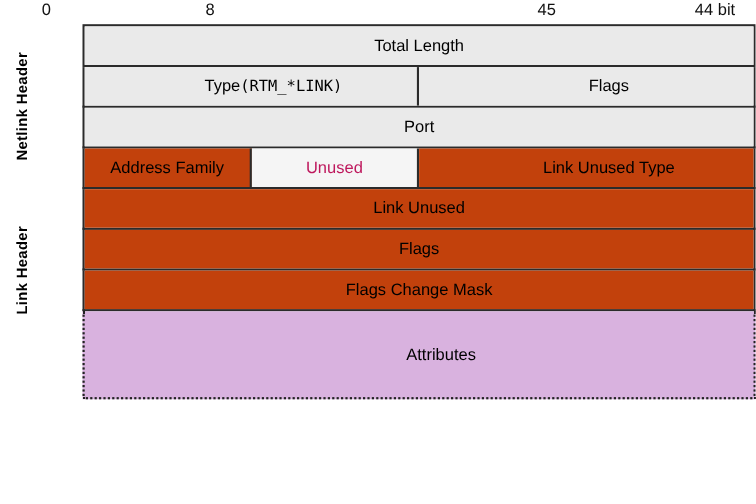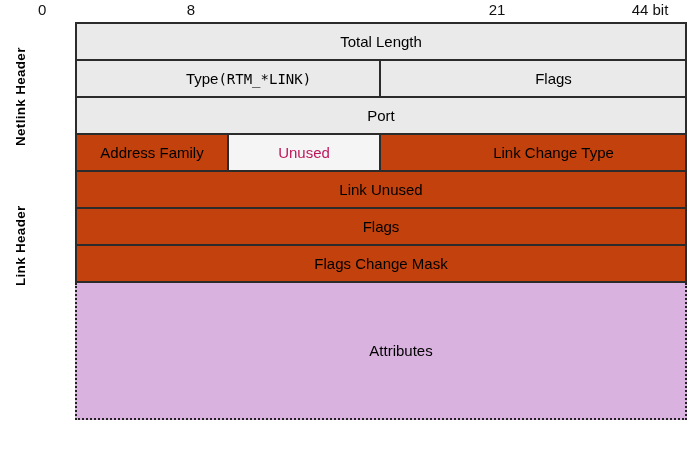--- a/index.html
+++ b/index.html
@@ -82,41 +82,41 @@
   .bg-gray{background:#eaeaea;}
   .bg-pink{background:#c2410c;}
   .bg-unused{background:#f5f5f5;}
   .unused-text{color:#be185d;}
   .mono{
     font-family:"DejaVu Sans Mono", monospace;
     font-size:14px;
   }
   .attributes{
     box-sizing:border-box;
-    height:137px;
+    height:80px;
     background:#d9b2df;
     border-left:2px dotted #222222;
     border-right:2px dotted #222222;
     border-bottom:2px dotted #222222;
     display:flex;
     align-items:center;
     justify-content:center;
     font-size:15px;
     padding-left:40px;
   }
 </style>
 </head>
 <body>
 
 <div class="canvas">
 
   <div class="axis-label tick-0">0</div>
   <div class="axis-label centered tick-8">8</div>
   <div class="axis-label centered tick-16">16</div>
-  <div class="axis-label centered tick-24">21</div>
+  <div class="axis-label centered tick-24">45</div>
   <div class="axis-label centered tick-32">44 bit</div>
 
   <div class="side-label side-netlink">Netlink Header</div>
   <div class="side-label side-link">Link Header</div>
 
   <div class="bitfield">
 
     <div class="row first">
       <div class="cell w-full bg-gray">Total Length</div>
     </div>
@@ -130,21 +130,21 @@
     </div>
 
 
     <div class="row">
       <div class="cell w-full bg-gray">Port</div>
     </div>
 
     <div class="row">
       <div class="cell w-quarter bg-pink div-r">Address Family</div>
       <div class="cell w-quarter bg-unused unused-text div-r">Unused</div>
-      <div class="cell w-half bg-pink">Link Change Type</div>
+      <div class="cell w-half bg-pink">Link Unused Type</div>
     </div>
 
     <div class="row">
       <div class="cell w-full bg-pink">Link Unused</div>
     </div>
 
     <div class="row">
       <div class="cell w-full bg-pink">Flags</div>
     </div>
 

